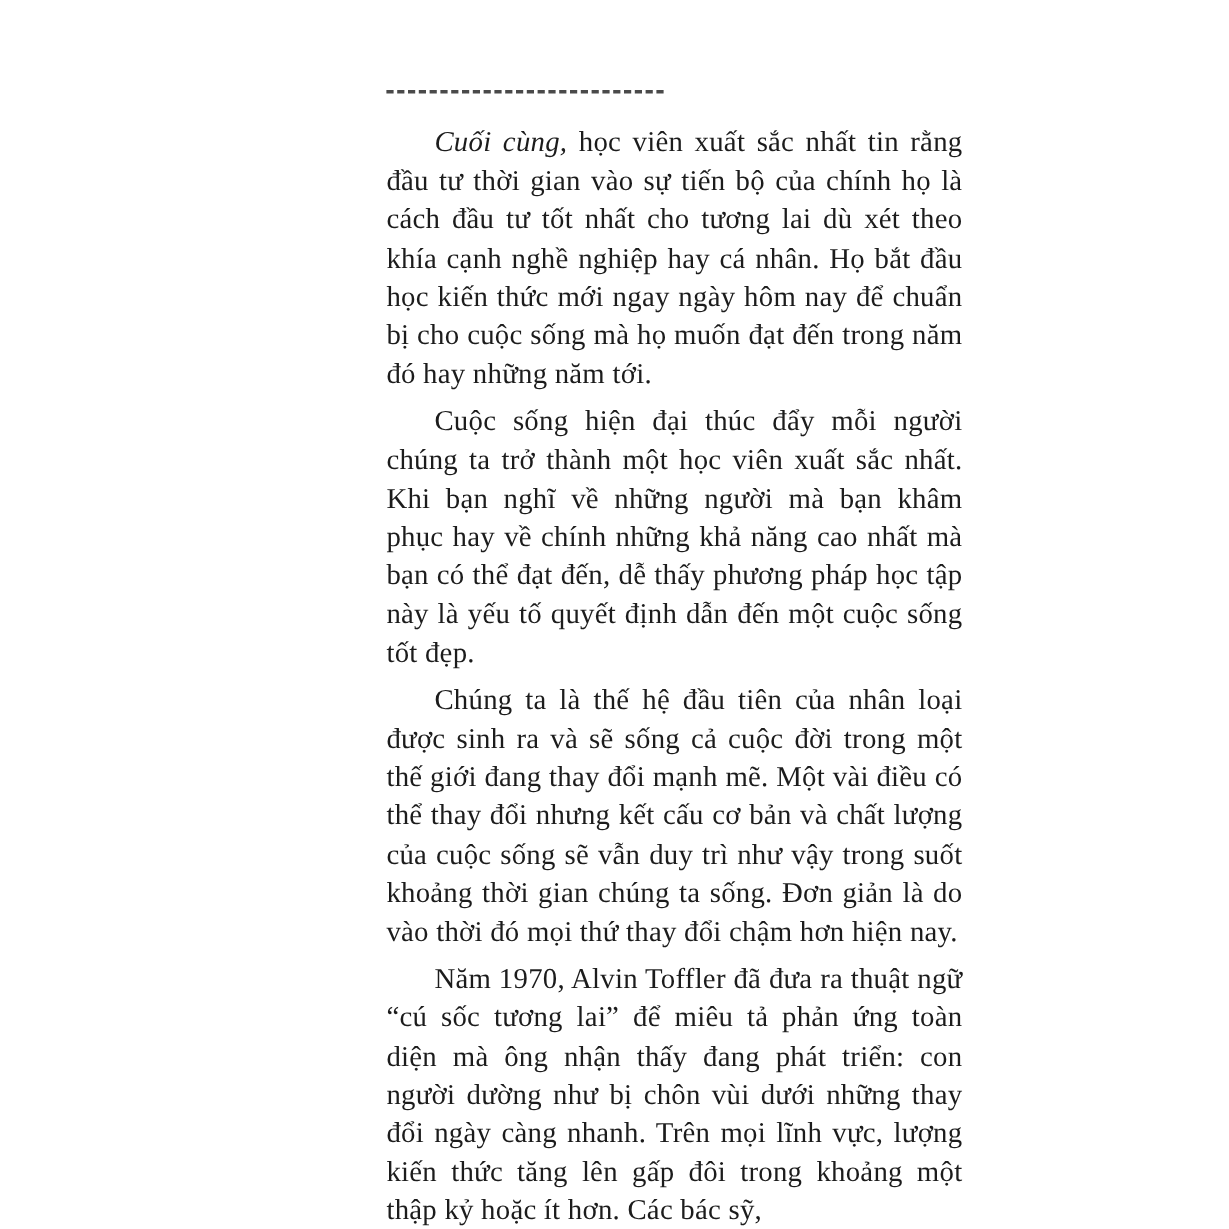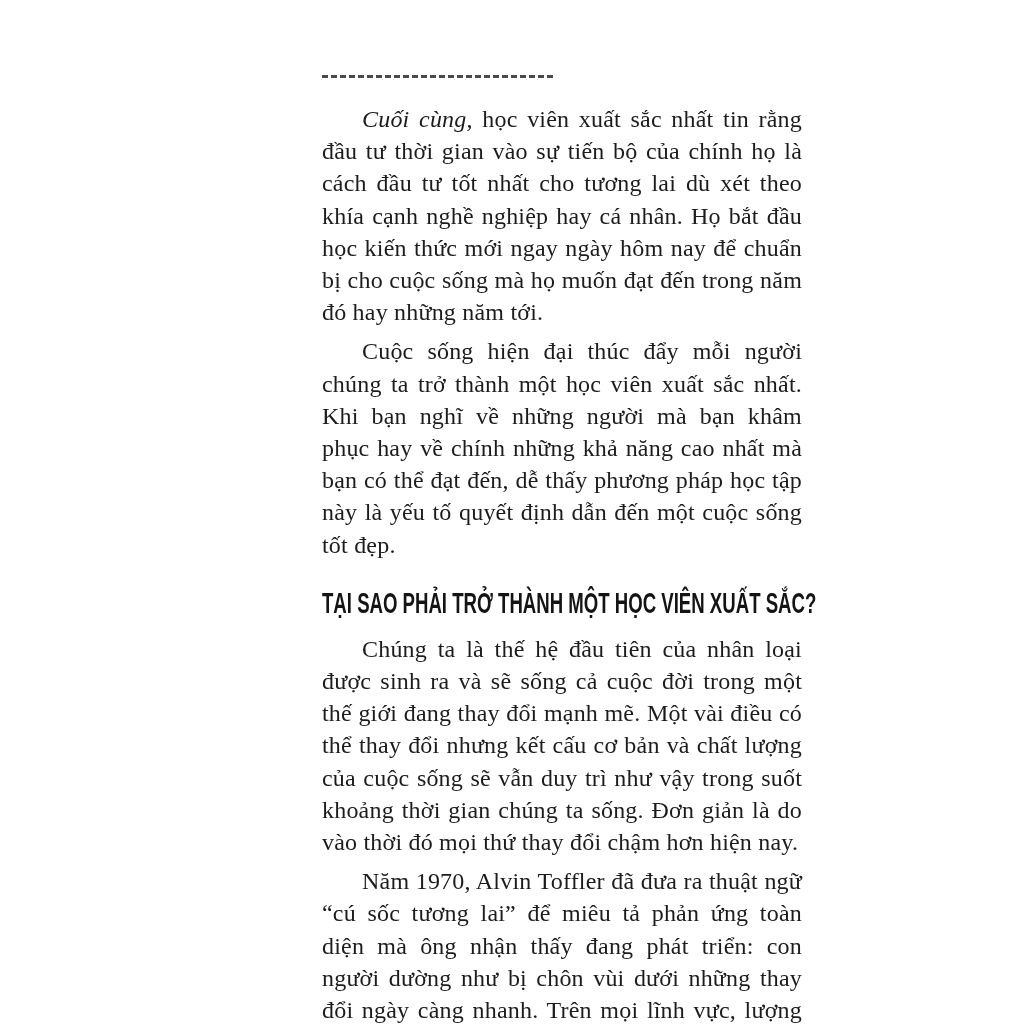--- a/index.html
+++ b/index.html
@@ -86,20 +86,19 @@
 
 <div class="page">
   <div class="content-col">
 
     <div class="header-rule"></div>
 
     <p class="body-para first"><span class="italic">Cuối cùng,</span><span> học viên xuất sắc nhất tin rằng đầu tư thời gian vào sự tiến bộ của chính họ là cách đầu tư tốt nhất cho tương lai dù xét theo khía cạnh nghề nghiệp hay cá nhân. Họ bắt đầu học kiến thức mới ngay ngày hôm nay để chuẩn bị cho cuộc sống mà họ muốn đạt đến trong năm đó hay những năm tới.</span></p>
 
     <p class="body-para">Cuộc sống hiện đại thúc đẩy mỗi người chúng ta trở thành một học viên xuất sắc nhất. Khi bạn nghĩ về những người mà bạn khâm phục hay về chính những khả năng cao nhất mà bạn có thể đạt đến, dễ thấy phương pháp học tập này là yếu tố quyết định dẫn đến một cuộc sống tốt đẹp.</p>
 
-    <h2 class="section-heading"><span class="condensed">TẠI SAO PHẢI TRỞ THÀNH MỘT HỌC VIÊN XUẤT SẮC?</span></h2>
 
     <p class="body-para">Chúng ta là thế hệ đầu tiên của nhân loại được sinh ra và sẽ sống cả cuộc đời trong một thế giới đang thay đổi mạnh mẽ. Một vài điều có thể thay đổi nhưng kết cấu cơ bản và chất lượng của cuộc sống sẽ vẫn duy trì như vậy trong suốt khoảng thời gian chúng ta sống. Đơn giản là do vào thời đó mọi thứ thay đổi chậm hơn hiện nay.</p>
 
     <p class="body-para">Năm 1970, Alvin Toffler đã đưa ra thuật ngữ “cú sốc tương lai” để miêu tả phản ứng toàn diện mà ông nhận thấy đang phát triển: con người dường như bị chôn vùi dưới những thay đổi ngày càng nhanh. Trên mọi lĩnh vực, lượng kiến thức tăng lên gấp đôi trong khoảng một thập kỷ hoặc ít hơn. Các bác sỹ,</p>
 
   </div>
 </div>
 
 </body></html>

